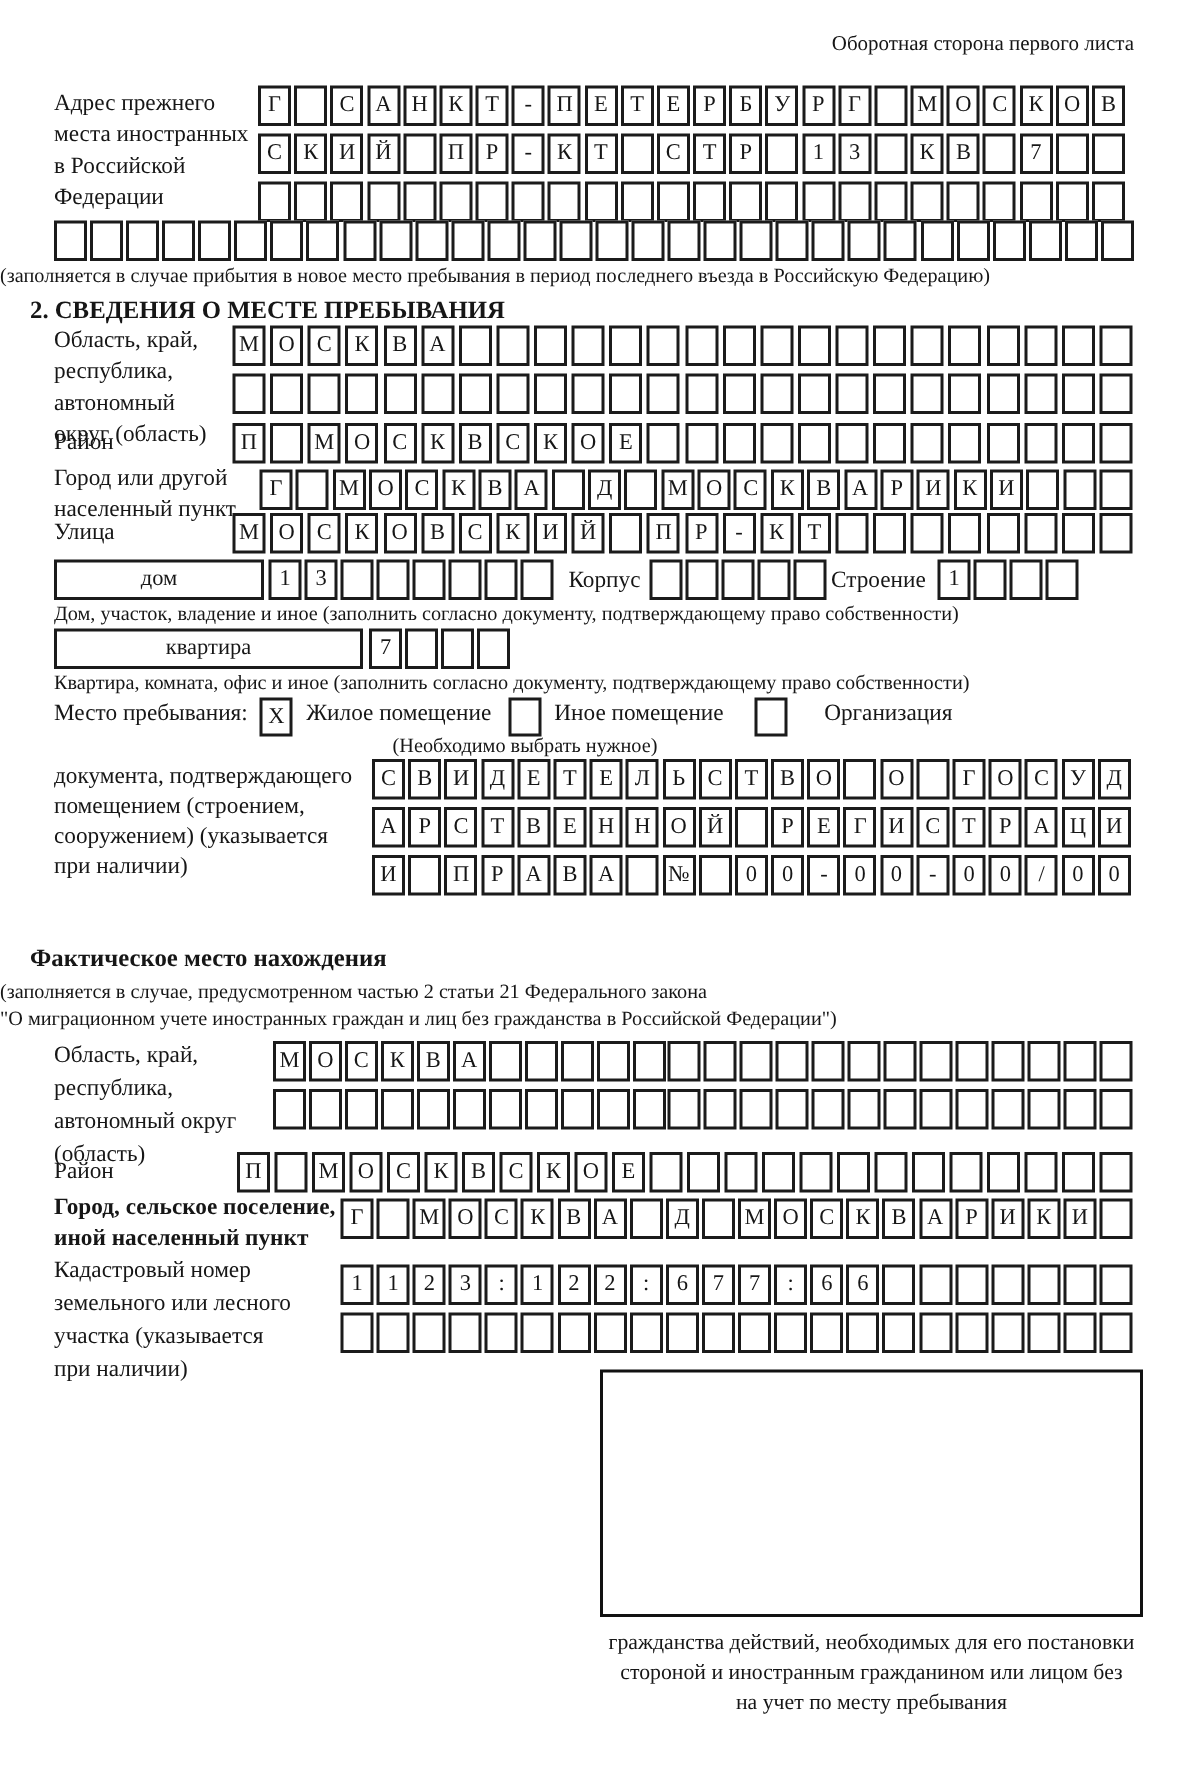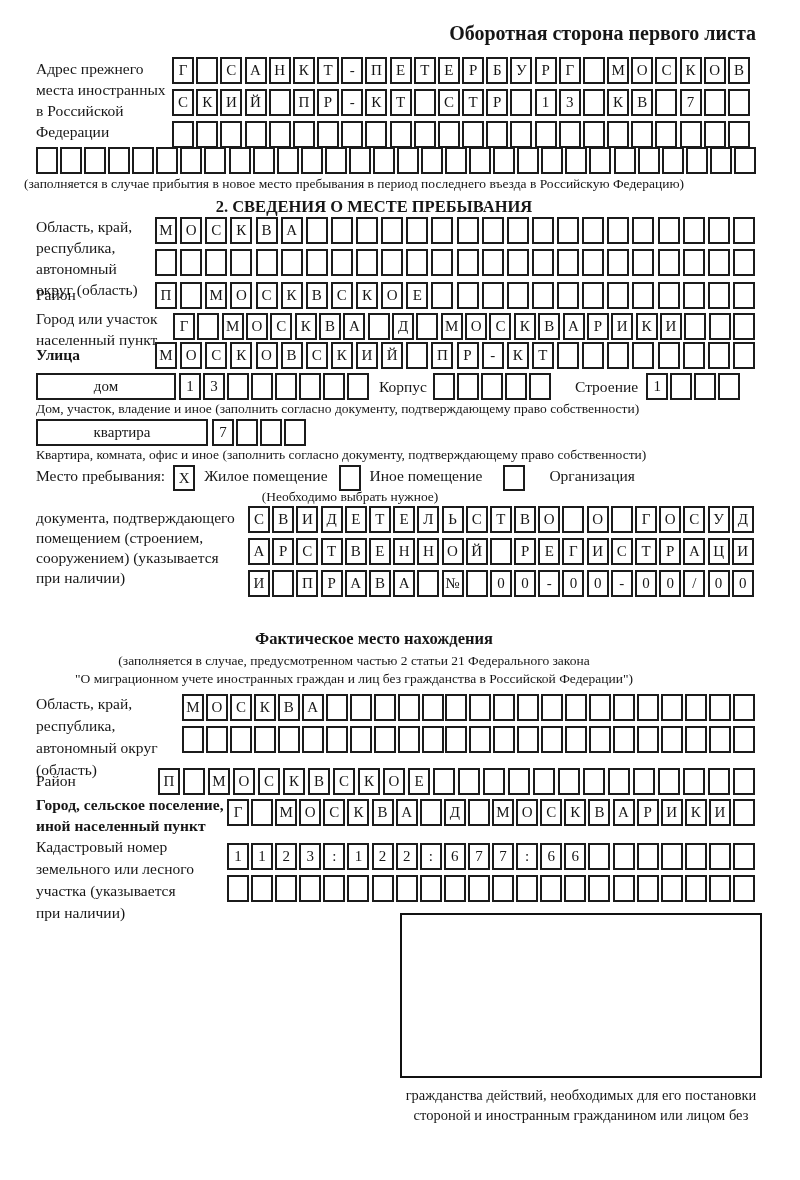--- a/index.html
+++ b/index.html
@@ -25,24 +25,24 @@
   .lh22 div { line-height: 22px; }
   .wordbox {
     height: 27px; border: 2px solid #1b1b1b; flex: none;
     display: flex; align-items: center; justify-content: center; font-size: 15px;
   }
   .chk {
     width: 22px; height: 26px; border: 2px solid #1b1b1b; flex: none;
     display: flex; align-items: center; justify-content: center; font-size: 15px;
   }
   .note { font-size: 13.5px; }
-  .center { left: 0; width: 708px; text-align: center; }
+  .center { left: 0; width: 708px; text-align: left; }
   .h-bold { font-weight: bold; font-size: 16.5px; margin-left: 20px; }
   .inline-row { display: flex; align-items: flex-start; }
-  .topnote { font-size: 20px; font-weight: bold; }
+  .topnote { font-size: 14px; }
   .stampbox { border: 2px solid #111; background: #fff; }
   .stampnote { font-size: 14.5px; line-height: 20px; text-align: center; }
 </style>
 </head>
 <body>
 
 <div class="abs topnote" style="top:22px; right:44px;">Оборотная сторона первого листа</div>
 
 <div class="abs flabel" style="left:36px; top:58px;">
     <div>Адрес прежнего</div>
@@ -249,21 +249,21 @@
     <div class="cell"></div>
     <div class="cell"></div>
     <div class="cell"></div>
     <div class="cell"></div>
     <div class="cell"></div>
     <div class="cell"></div>
     <div class="cell"></div>
   </div>
 
 <div class="abs flabel" style="left:36px; top:308px;">
-    <div>Город или участок</div>
+    <div>Город или другой</div>
     <div>населенный пункт</div>
   </div>
 <div class="abs cellrow" style="left:173px; top:313px; width:582px;">
     <div class="cell">Г</div>
     <div class="cell"></div>
     <div class="cell">М</div>
     <div class="cell">О</div>
     <div class="cell">С</div>
     <div class="cell">К</div>
     <div class="cell">В</div>
@@ -279,21 +279,21 @@
     <div class="cell">А</div>
     <div class="cell">Р</div>
     <div class="cell">И</div>
     <div class="cell">К</div>
     <div class="cell">И</div>
     <div class="cell"></div>
     <div class="cell"></div>
     <div class="cell"></div>
   </div>
 
-<div class="abs flabel" style="left:36px; top:344px;font-weight:bold;">Улица</div>
+<div class="abs flabel" style="left:36px; top:344px;">Улица</div>
 <div class="abs cellrow" style="left:155px; top:342px; width:600px;">
     <div class="cell">М</div>
     <div class="cell">О</div>
     <div class="cell">С</div>
     <div class="cell">К</div>
     <div class="cell">О</div>
     <div class="cell">В</div>
     <div class="cell">С</div>
     <div class="cell">К</div>
     <div class="cell">И</div>
@@ -327,32 +327,32 @@
       <div class="cell"></div>
     </div>
   <span class="flabel" style="margin:3px 6px 0 8px;">Корпус</span>
   <div class="cellrow mr">
       <div class="cell"></div>
       <div class="cell"></div>
       <div class="cell"></div>
       <div class="cell"></div>
       <div class="cell"></div>
     </div>
-  <span class="flabel" style="margin:3px 8px 0 22px;">Строение</span>
+  <span class="flabel" style="margin:3px 8px 0 1px;">Строение</span>
   <div class="cellrow mr">
       <div class="cell">1</div>
       <div class="cell"></div>
       <div class="cell"></div>
       <div class="cell"></div>
     </div>
 </div>
 <div class="abs note" style="left:36px; top:401px;">Дом, участок, владение и иное (заполнить согласно документу, подтверждающему право собственности)</div>
 
 <div class="abs inline-row" style="left:36px; top:419px;">
-  <div class="wordbox" style="width:172px;">квартира</div>
+  <div class="wordbox" style="width:206px;">квартира</div>
   <div class="cellrow mr" style="margin-left:4px;">
       <div class="cell">7</div>
       <div class="cell"></div>
       <div class="cell"></div>
       <div class="cell"></div>
     </div>
 </div>
 <div class="abs note" style="left:36px; top:447px;">Квартира, комната, офис и иное (заполнить согласно документу, подтверждающему право собственности)</div>
 
 <div class="abs inline-row" style="left:36px; top:465px;">
@@ -620,13 +620,14 @@
       <div class="cell"></div>
       <div class="cell"></div>
       <div class="cell"></div>
     </div>
 </div>
 
 <div class="abs stampbox" style="left:400px; top:913px; width:362px; height:165px;"></div>
 <div class="abs stampnote" style="left:393px; top:1085px; width:376px;">
     <div>гражданства действий, необходимых для его постановки</div>
     <div>стороной и иностранным гражданином или лицом без</div>
+    <div>на учет по месту пребывания</div>
   </div>
 
 </body></html>

